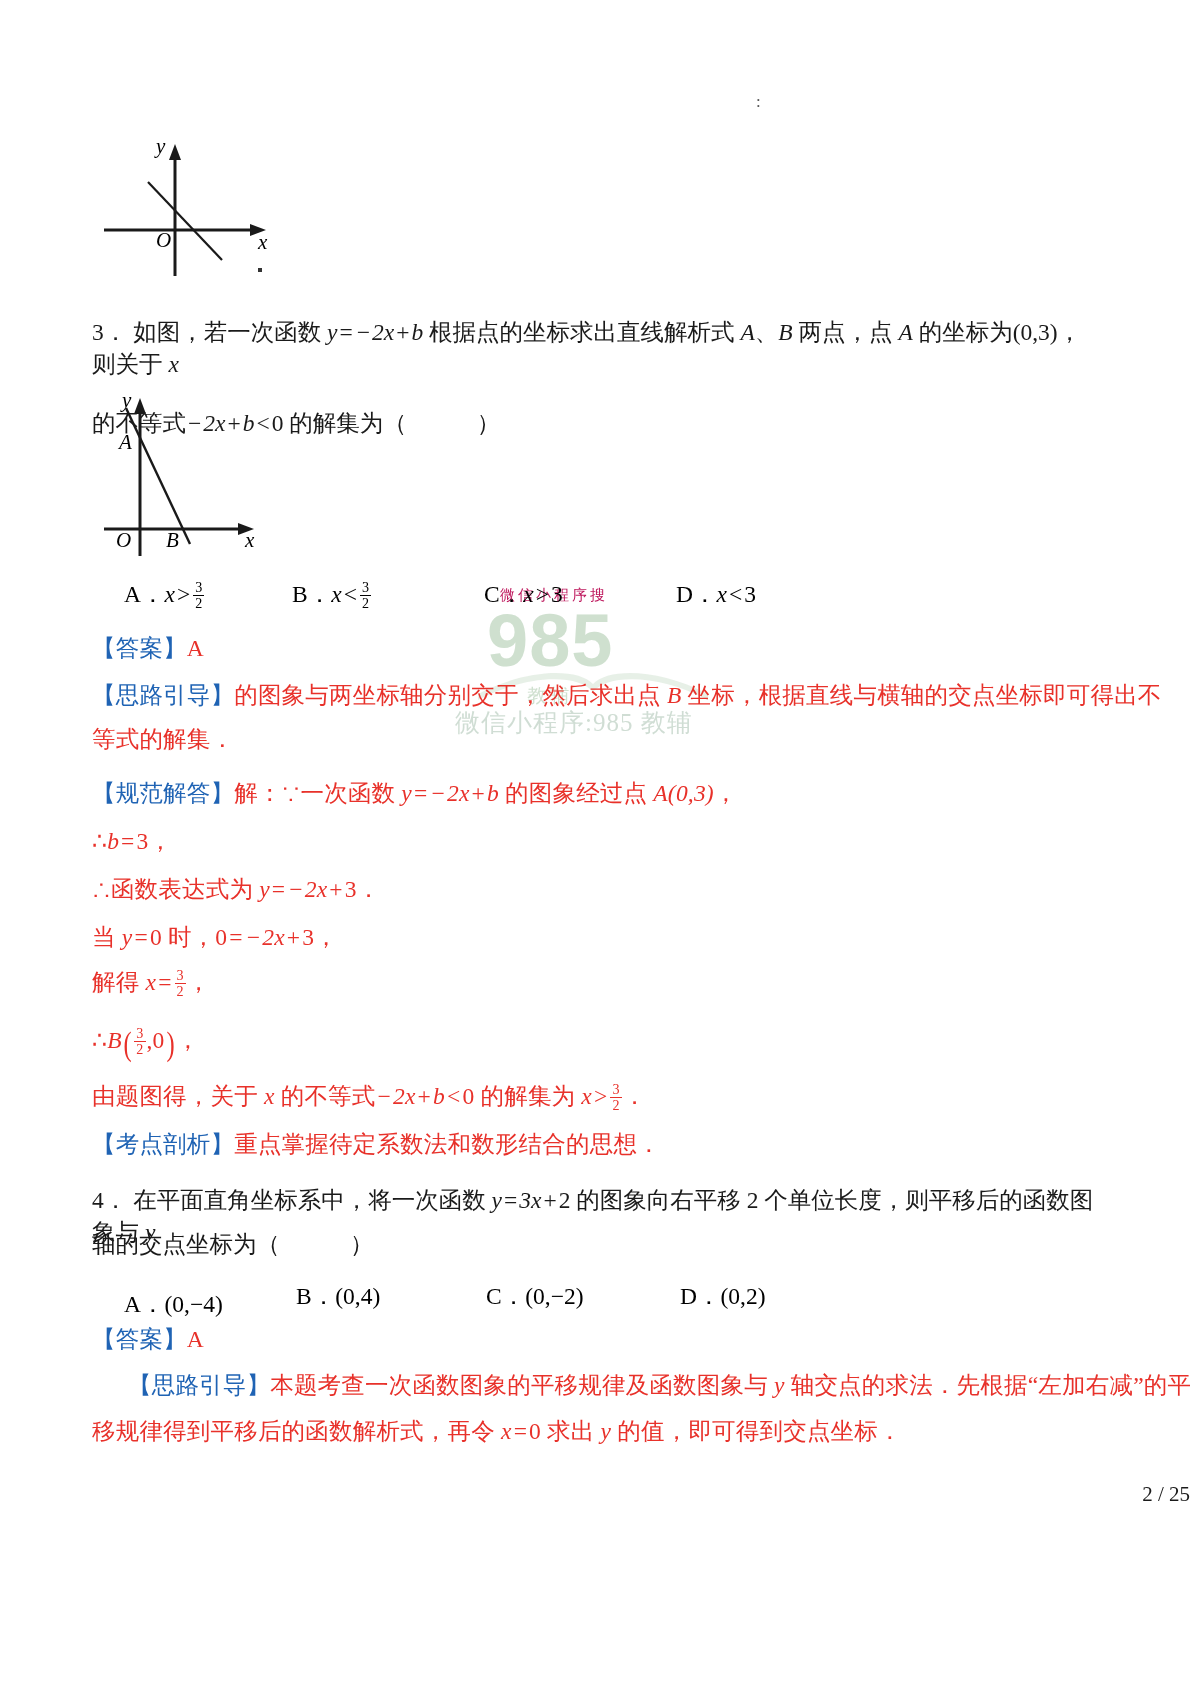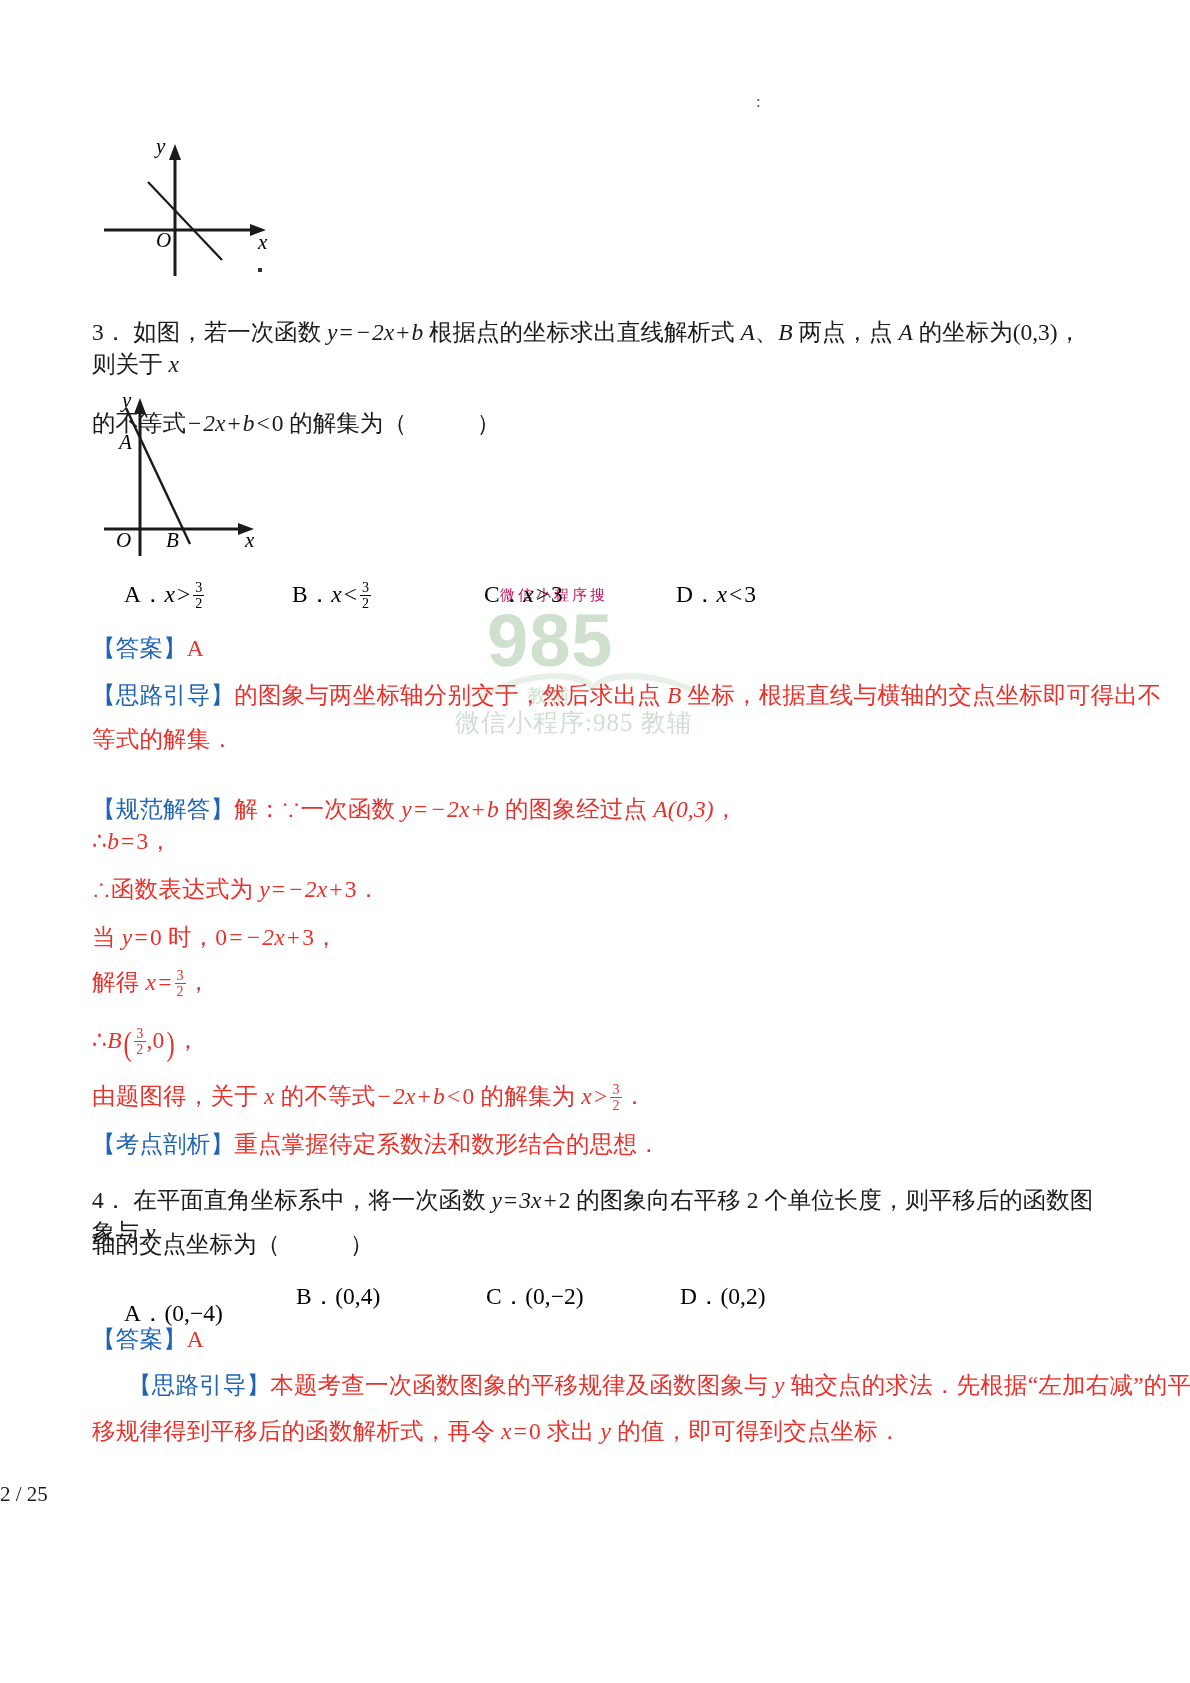--- a/index.html
+++ b/index.html
@@ -109,21 +109,21 @@
     letter-spacing: 4px;
     text-align: center;
     font-family: "Liberation Serif", serif;
   }
 
   .footer {
     position: absolute;
     left: 0;
     top: 1482px;
     width: 1190px;
-    text-align: left;
+    text-align: right;
     font-size: 21px;
     color: #1a1a1a;
     font-family: "Liberation Serif", serif;
   }
 
   .topdots {
     position: absolute;
     left: 756px;
     top: 92px;
     font-size: 17px;
@@ -228,21 +228,21 @@
 
     <div class="line" style="position:absolute; left:0; top:637px;">
       <span class="tag">【答案】</span><span class="red">A</span>
     </div>
 
     <div class="line" style="position:absolute; left:0; top:684px;">
       <span class="tag">【思路引导】</span><span class="red">的图象与两坐标轴分别交于，然后求出点 </span><i class="mv red">B</i><span class="red"> 坐标，根据直线与横轴的交点坐标即可得出不</span>
     </div>
     <div class="line red" style="position:absolute; left:0; top:728px;">等式的解集．</div>
 
-    <div class="line" style="position:absolute; left:0; top:782px;margin-top:16px;">
+    <div class="line" style="position:absolute; left:0; top:782px;">
       <span class="tag">【规范解答】</span><span class="red">解：∵一次函数 </span><i class="mv red">y</i><span class="op red">=</span><span class="op red">−</span><span class="red" style="font-style:italic">2x</span><span class="op red">+</span><i class="mv red">b</i><span class="red"> 的图象经过点 </span><i class="mv red">A(0,3)</i><span class="red">，</span>
     </div>
 
     <div class="line red" style="position:absolute; left:0; top:830px;">
       <span>∴</span><i class="mv">b</i><span class="op">=</span><span>3</span><span>，</span>
     </div>
 
     <div class="line red" style="position:absolute; left:0; top:878px;">
       <span>∴函数表达式为 </span><i class="mv">y</i><span class="op">=</span><span class="op">−</span><span style="font-style:italic">2x</span><span class="op">+</span><span>3</span><span>．</span>
     </div>
@@ -270,21 +270,21 @@
     <div class="q-line" style="position:absolute; left:0; top:1184px;">
       <span>4</span><span>．</span>
       <span>在平面直角坐标系中，将一次函数 </span><i class="mv">y</i><span class="op">=</span><span style="font-style:italic">3x</span><span class="op">+</span><span>2</span><span> 的图象向右平移 </span><span>2</span><span> 个单位长度，则平移后的函数图象与 </span><i class="mv">y</i>
     </div>
 
     <div class="q-line" style="position:absolute; left:0; top:1228px;">
       <span>轴的交点坐标为（</span><span style="display:inline-block;width:70px"></span><span>）</span>
     </div>
 
     <div class="opts" style="position:absolute; left:0; top:1280px; width:1010px;">
-      <div class="opt" style="left:32px; top:17px;">
+      <div class="opt" style="left:32px; top:8px;">
         <span>A．</span><span>(0,−4)</span>
       </div>
       <div class="opt" style="left:204px; top:0;font-family:Liberation Serif, serif;">
         <span>B．</span><span>(0,4)</span>
       </div>
       <div class="opt" style="left:394px; top:0;">
         <span>C．</span><span>(0,−2)</span>
       </div>
       <div class="opt" style="left:588px; top:0;">
         <span>D．</span><span>(0,2)</span>

